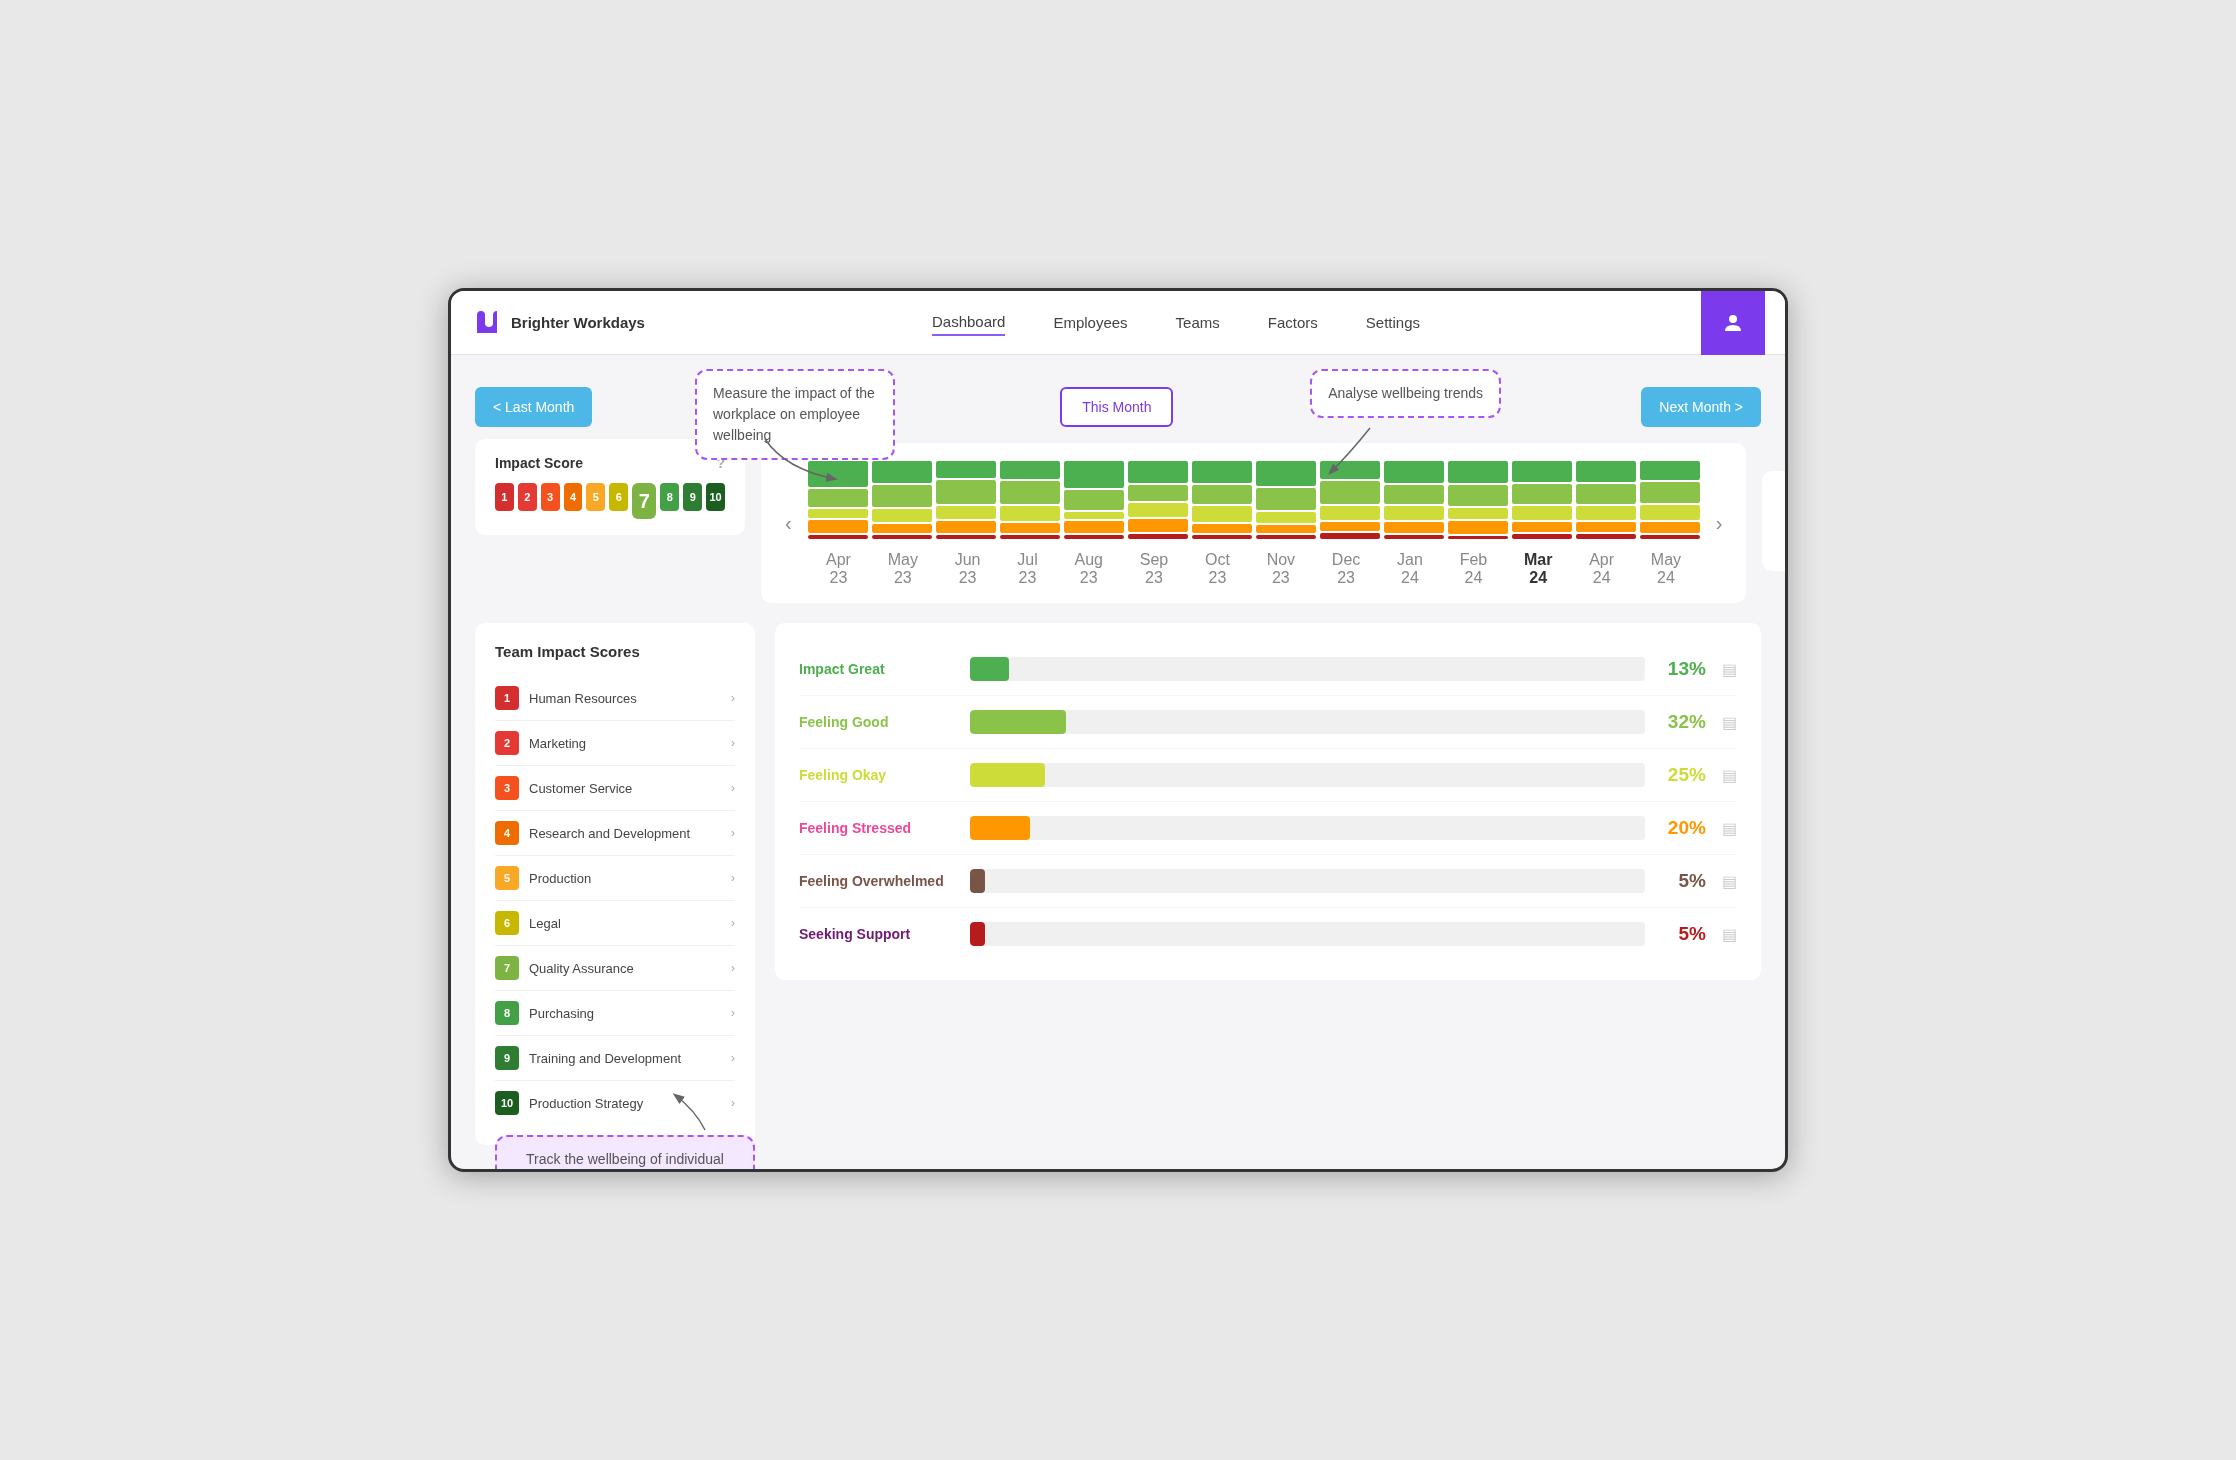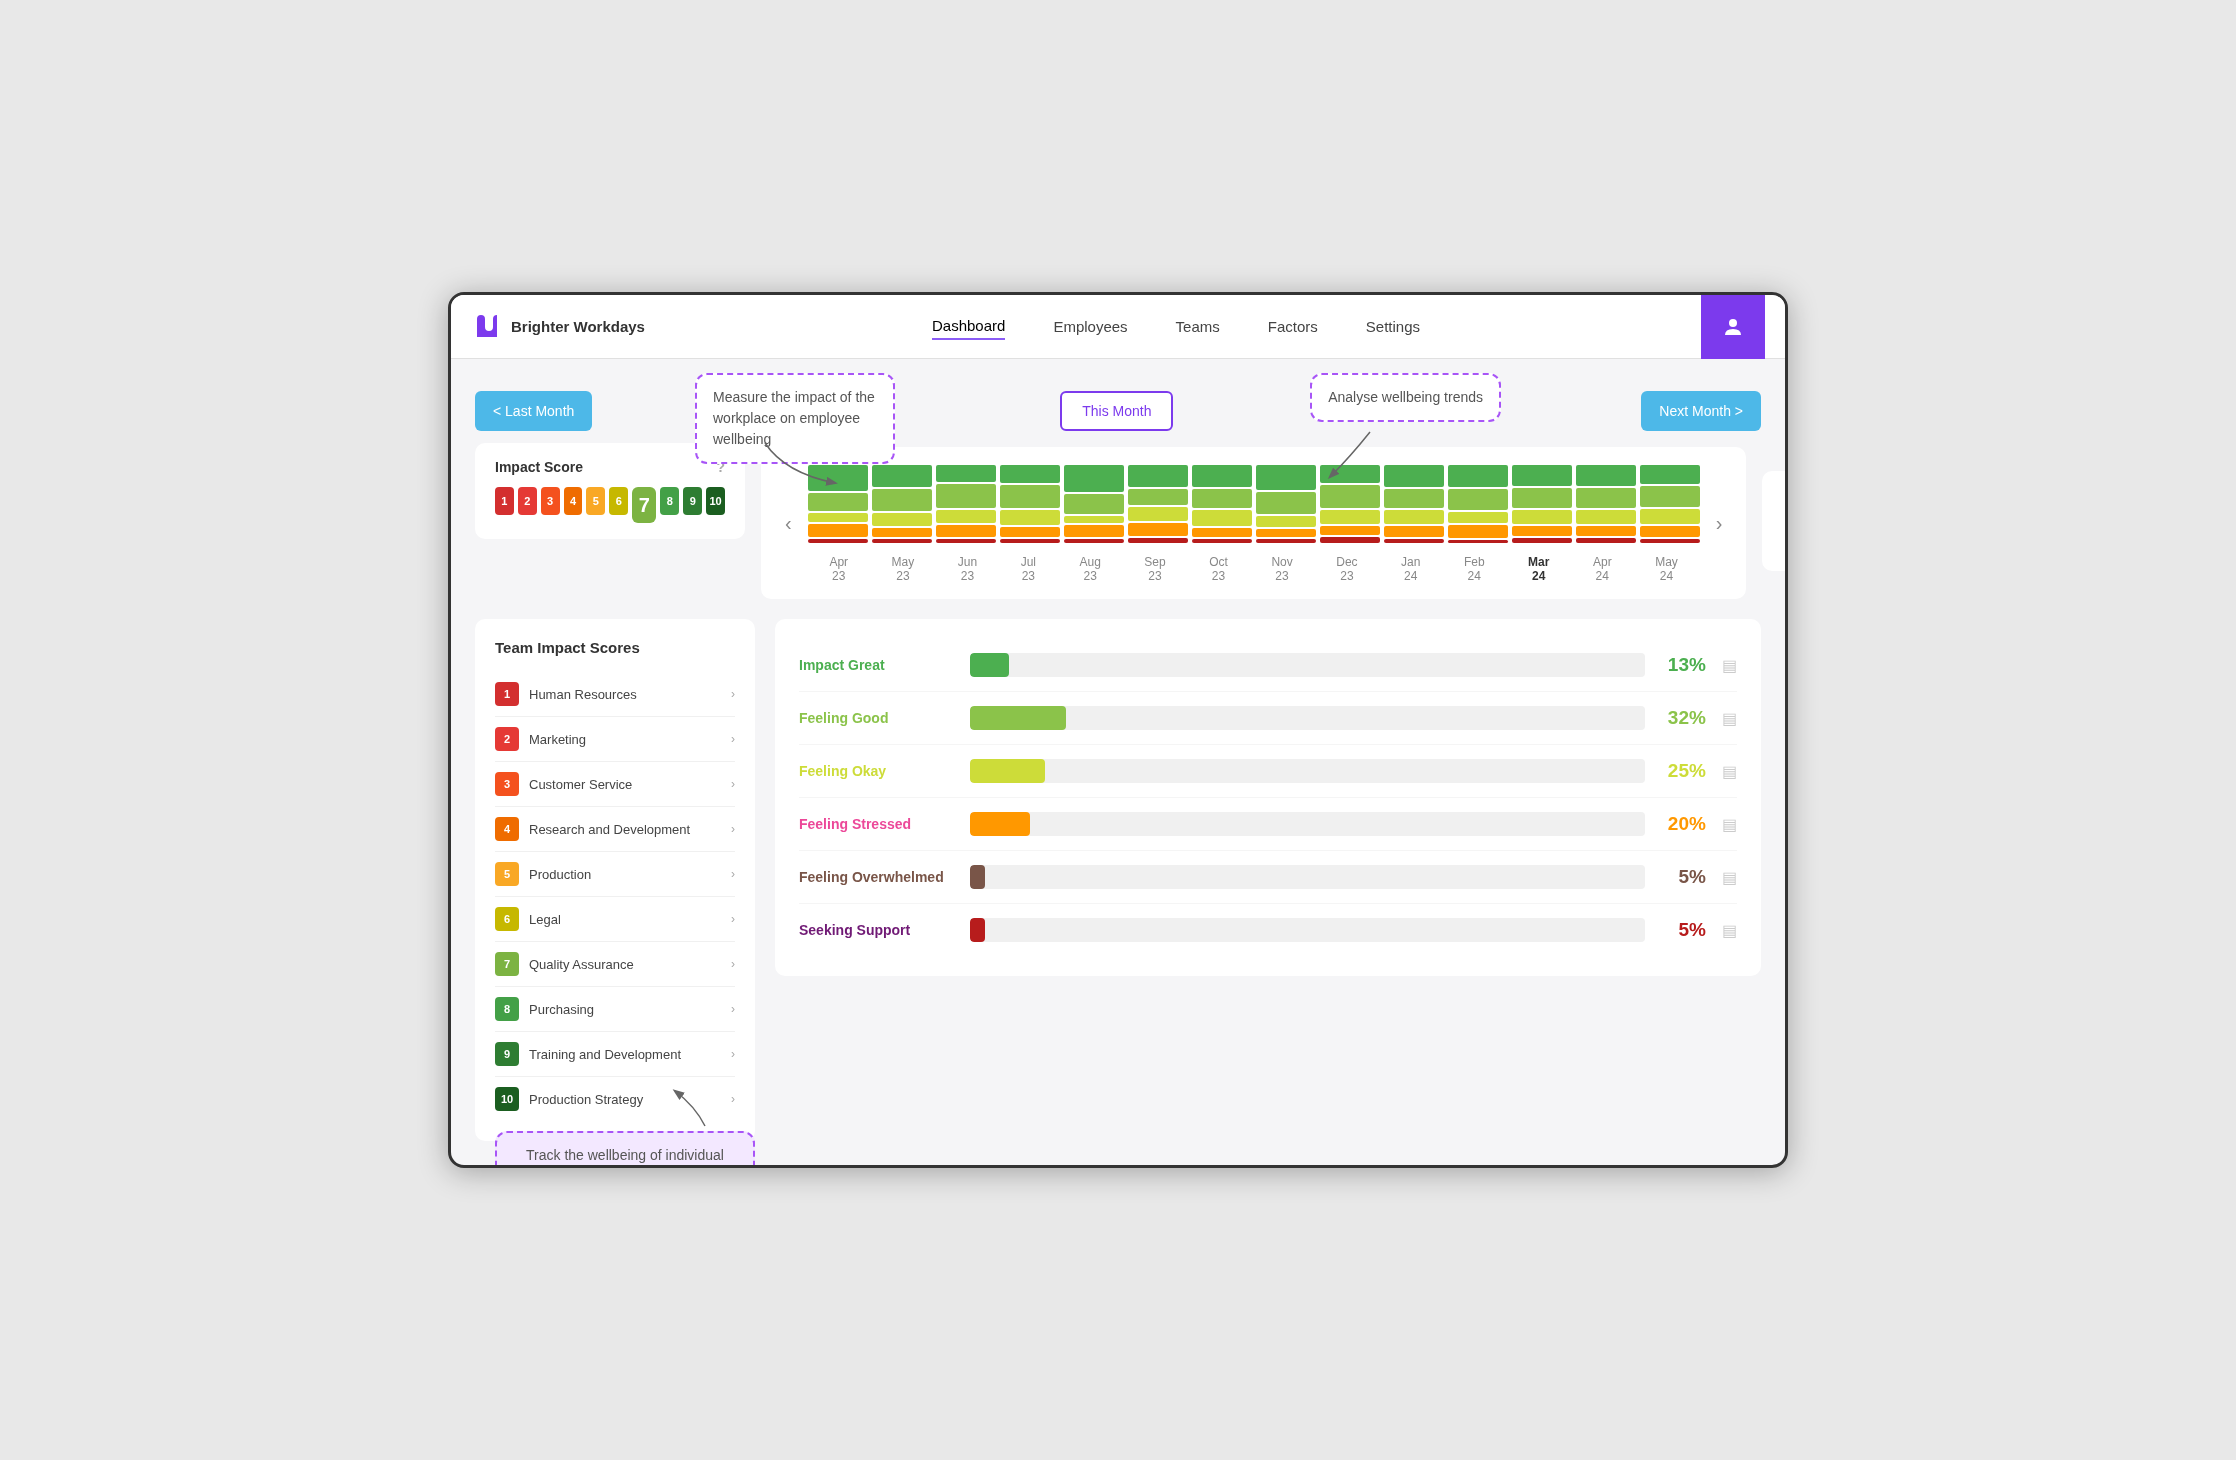--- a/index.html
+++ b/index.html
@@ -53,21 +53,21 @@
       justify-content: center;
       gap: 48px;
     }
     .nav-item {
       font-size: 15px;
       color: #444;
       cursor: pointer;
       padding: 4px 0;
     }
     .nav-item.active {
-      color: #000000;
+      color: #404040;
       border-bottom: 2px solid #8b5cf6;
     }
     .header-user {
       width: 64px;
       height: 64px;
       background: #7c3aed;
       display: flex;
       align-items: center;
       justify-content: center;
       margin-left: auto;
@@ -144,21 +144,21 @@
       display: flex;
       flex-direction: column;
       gap: 4px;
     }
     .chart-months {
       display: flex;
       justify-content: space-around;
       padding-top: 8px;
     }
     .chart-month-label {
-      font-size: 12px;
+      font-size: 16px;
       color: #888;
       text-align: center;
     }
     .chart-month-label.active {
       font-weight: 700;
       color: #333;
     }
     .chart-bar-group {
       display: flex;
       justify-content: space-around;

